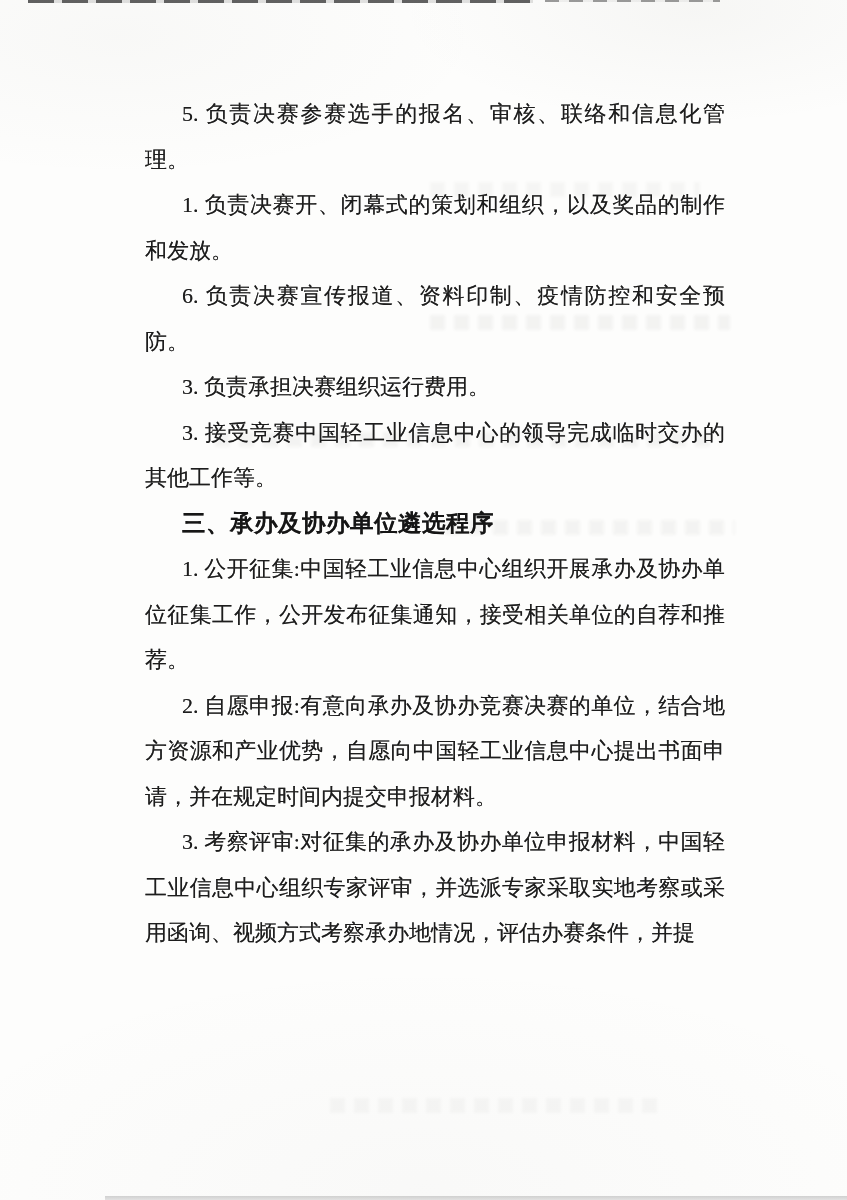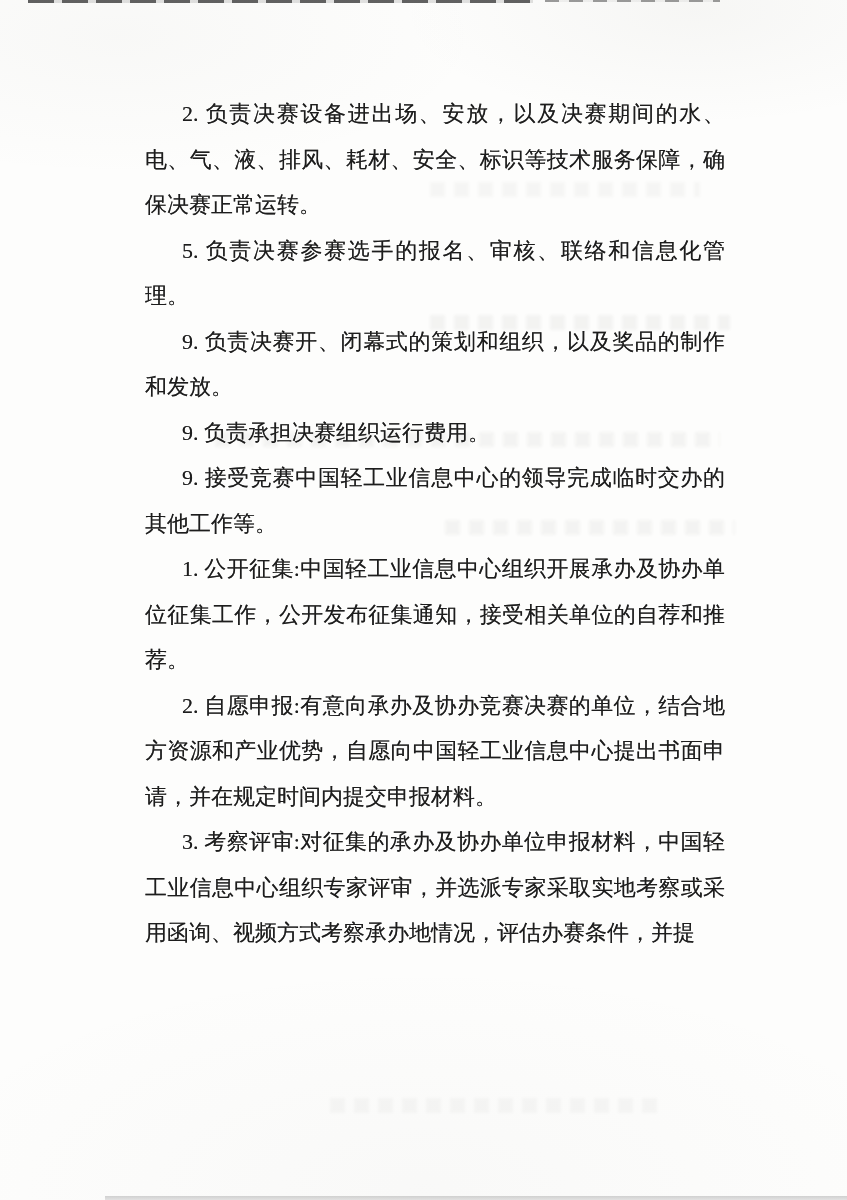--- a/index.html
+++ b/index.html
@@ -99,26 +99,27 @@
   <div class="scan-edge-top"></div>
   <div class="scan-edge-top2"></div>
 
   <div class="ghost ghost-a"></div>
   <div class="ghost ghost-b"></div>
   <div class="ghost ghost-c"></div>
   <div class="ghost ghost-d"></div>
   <div class="ghost ghost-e"></div>
 
   <main class="textblock">
-    <p class="clause">2. 负责决赛设备进出场、安放，以及决赛期间的水、电、气、液、排风、耗材、安全、标识等技术服务保障，确保决赛正常运转。</p>
     <p class="clause">5. 负责决赛参赛选手的报名、审核、联络和信息化管理。</p>
-    <p class="clause">9. 负责决赛开、闭幕式的策划和组织，以及奖品的制作和发放。</p>
-    <p class="clause">9. 负责承担决赛组织运行费用。</p>
-    <p class="clause">9. 接受竞赛中国轻工业信息中心的领导完成临时交办的其他工作等。</p>
+    <p class="clause">1. 负责决赛开、闭幕式的策划和组织，以及奖品的制作和发放。</p>
+    <p class="clause">6. 负责决赛宣传报道、资料印制、疫情防控和安全预防。</p>
+    <p class="clause">3. 负责承担决赛组织运行费用。</p>
+    <p class="clause">3. 接受竞赛中国轻工业信息中心的领导完成临时交办的其他工作等。</p>
 
+    <h2 class="section-heading">三、承办及协办单位遴选程序</h2>
 
     <p class="clause">1. 公开征集:中国轻工业信息中心组织开展承办及协办单位征集工作，公开发布征集通知，接受相关单位的自荐和推荐。</p>
     <p class="clause">2. 自愿申报:有意向承办及协办竞赛决赛的单位，结合地方资源和产业优势，自愿向中国轻工业信息中心提出书面申请，并在规定时间内提交申报材料。</p>
     <p class="clause">3. 考察评审:对征集的承办及协办单位申报材料，中国轻工业信息中心组织专家评审，并选派专家采取实地考察或采用函询、视频方式考察承办地情况，评估办赛条件，并提</p>
   </main>
 
   <div class="scan-edge-bottom"></div>
 
 </div>
 

